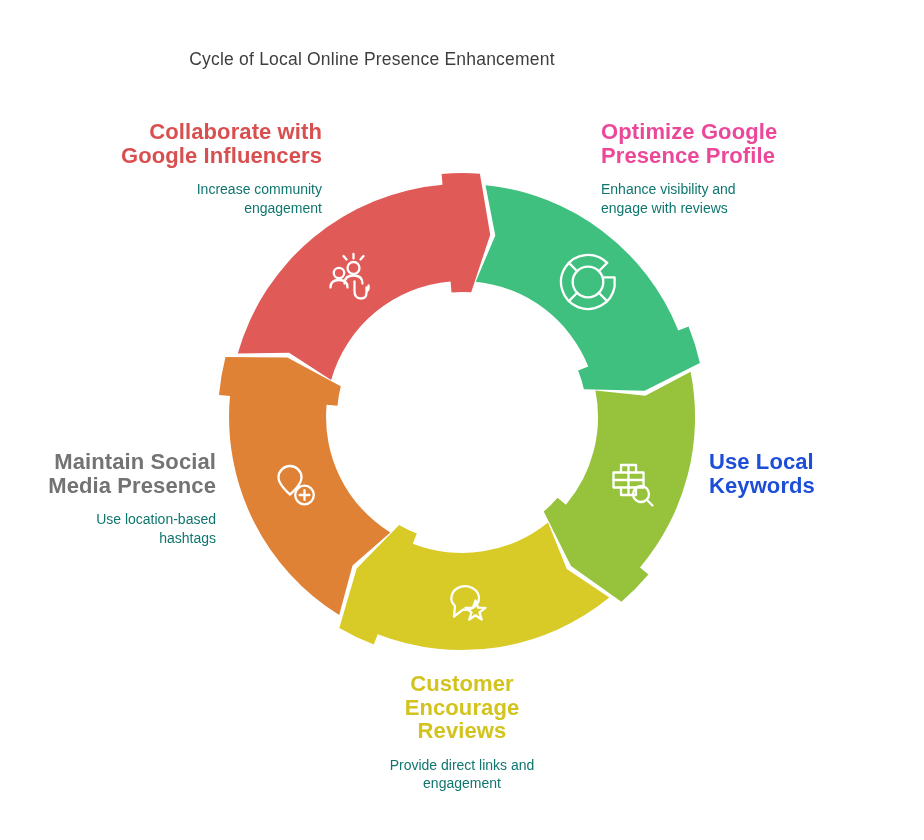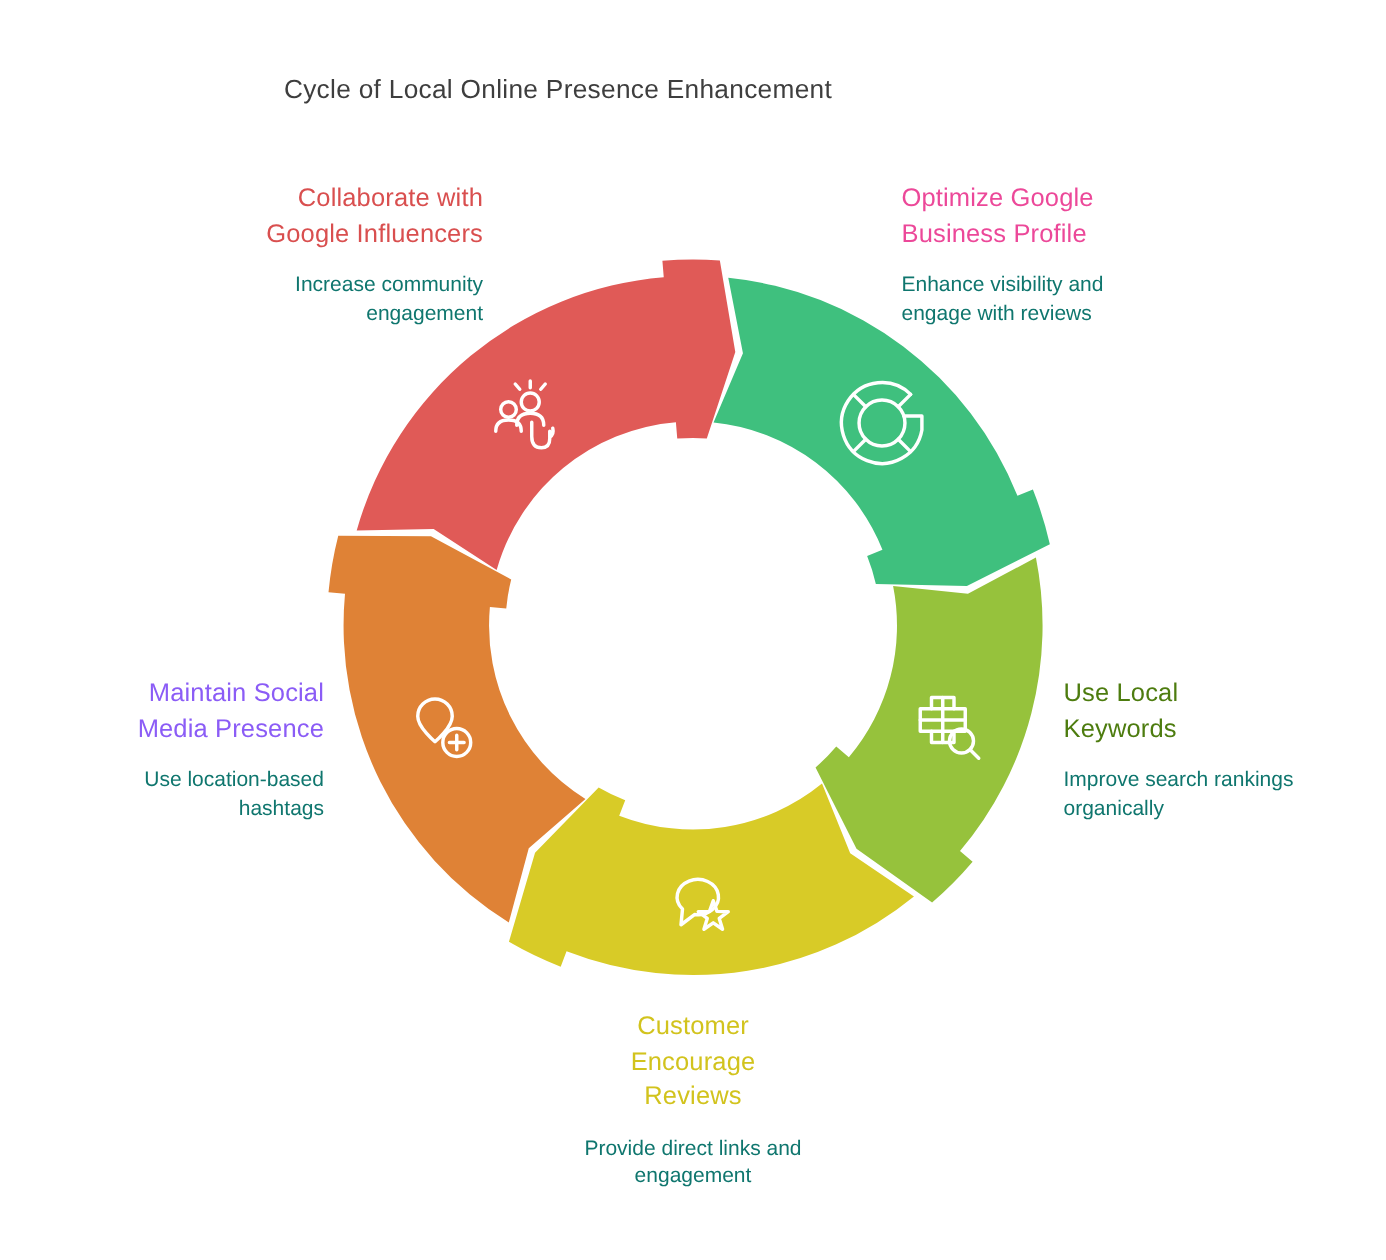--- a/index.html
+++ b/index.html
@@ -13,21 +13,21 @@
   .canvas{position:absolute;inset:0;width:924px;height:840px;}
   .title{
     position:absolute;top:49px;left:0;width:744px;
     text-align:center;
     font-size:17.5px;font-weight:400;color:#3e3e3e;letter-spacing:.2px;
   }
   svg.ring{position:absolute;left:0;top:0;}
   .step-label{position:absolute;}
   .step-label.right{text-align:right;}
   .step-label.center{text-align:center;}
-  .step-heading{font-weight:400;font-size:17px;line-height:23.5px;letter-spacing:.1px;}
+  .step-heading{font-weight:700;font-size:22px;line-height:23.5px;letter-spacing:.1px;}
   .step-desc{font-size:14px;line-height:18.5px;color:#0f766e;margin-top:13px;}
   .icon-stroke{stroke:#ffffff;stroke-width:2.3;fill:none;stroke-linecap:round;stroke-linejoin:round;}
 </style>
 </head>
 <body>
 
 <div class="canvas">
 
   <div class="title">Cycle of Local Online Presence Enhancement</div>
 
@@ -79,35 +79,34 @@
     <div class="step-heading" style="color: rgb(217, 79, 79);">
       <div>Collaborate with</div>
       <div>Google Influencers</div>
     </div>
     <div class="step-desc" style="max-width:165px;margin-left:auto">Increase community engagement</div>
   </div>
 
   <div class="step-label" style="left:601px;top:120px;width:250px">
     <div class="step-heading" style="color: #ec4899;">
       <div>Optimize Google</div>
-      <div>Business Profile</div>
+      <div>Presence Profile</div>
     </div>
     <div class="step-desc" style="max-width:175px">Enhance visibility and engage with reviews</div>
   </div>
 
   <div class="step-label" style="left:709px;top:450px;width:210px">
-    <div class="step-heading" style="color: #4d7c0f;">
+    <div class="step-heading" style="color: #1d4ed8;">
       <div>Use Local</div>
       <div>Keywords</div>
     </div>
-    <div class="step-desc" style="max-width:185px">Improve search rankings organically</div>
   </div>
 
   <div class="step-label right" style="right:708px;top:450px;width:216px">
-    <div class="step-heading" style="color: #8b5cf6;">
+    <div class="step-heading" style="color: #737373;">
       <div>Maintain Social</div>
       <div>Media Presence</div>
     </div>
     <div class="step-desc" style="max-width:160px;margin-left:auto">Use location-based hashtags</div>
   </div>
 
   <div class="step-label center" style="left:332px;top:672px;width:260px">
     <div class="step-heading" style="color: rgb(210, 195, 29);">
       <div>Customer</div>
       <div>Encourage</div>

